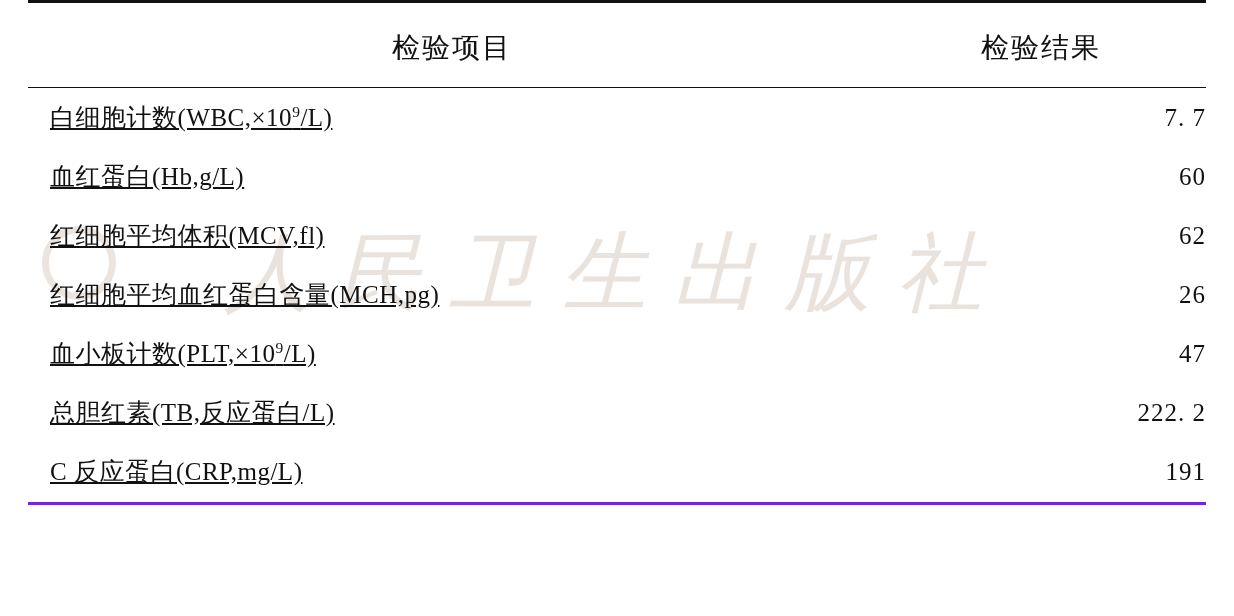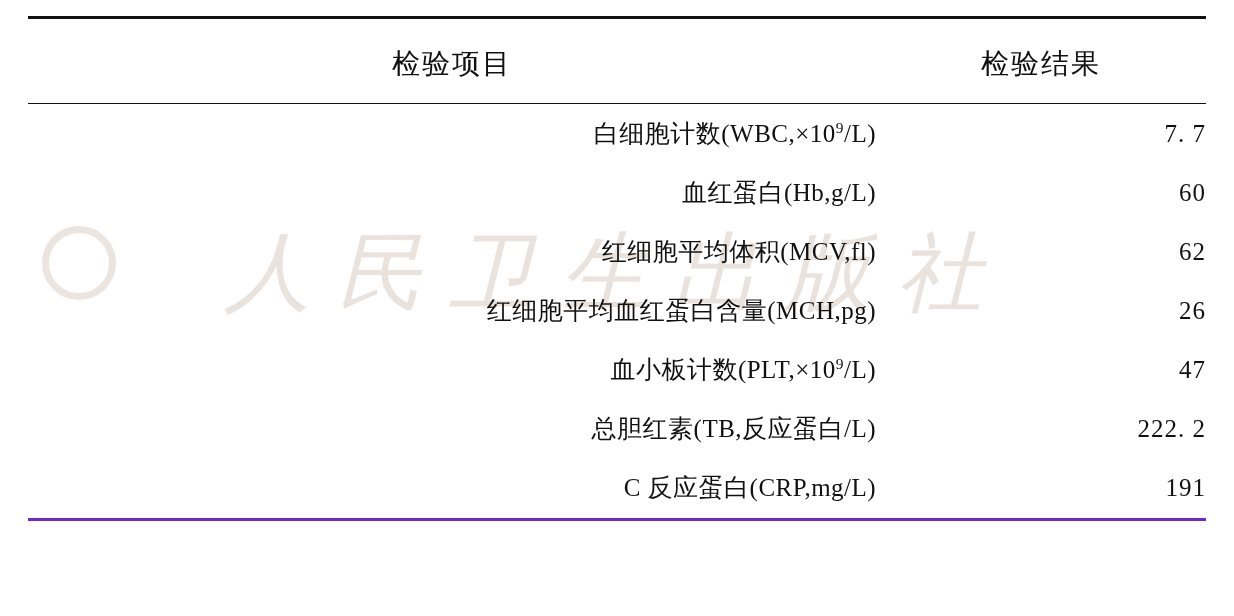--- a/index.html
+++ b/index.html
@@ -51,21 +51,21 @@
     width: 74px;
     height: 74px;
     border-radius: 50%;
     border: 7px solid #ece5df;
     box-sizing: border-box;
   }
 
   .table-wrap {
     position: relative;
     z-index: 1;
-    padding: 16px 28px;
+    padding: 0 28px;
     box-sizing: border-box;
   }
 
   table.lab-table {
     width: 100%;
     border-collapse: collapse;
     table-layout: fixed;
   }
   table.lab-table col.col-item { width: 72%; }
   table.lab-table col.col-result { width: 28%; }
@@ -86,23 +86,24 @@
     padding-left: 0;
   }
   thead th.result-head {
   }
   tbody td {
     font-size: 25px;
     padding: 13px 0 13px 0;
     vertical-align: middle;
   }
   tbody td.item-cell {
-    text-align: right;
+    text-align: left;
     padding-left: 22px;
     letter-spacing: 0.5px;
+    text-decoration: underline;
   }
   tbody td.result-cell {
     text-align: right;
     letter-spacing: 1px;
   }
   tbody tr:last-child td {
     border-bottom: 3px solid #6d28d9;
     padding-bottom: 14px;
   }
   .sup {

